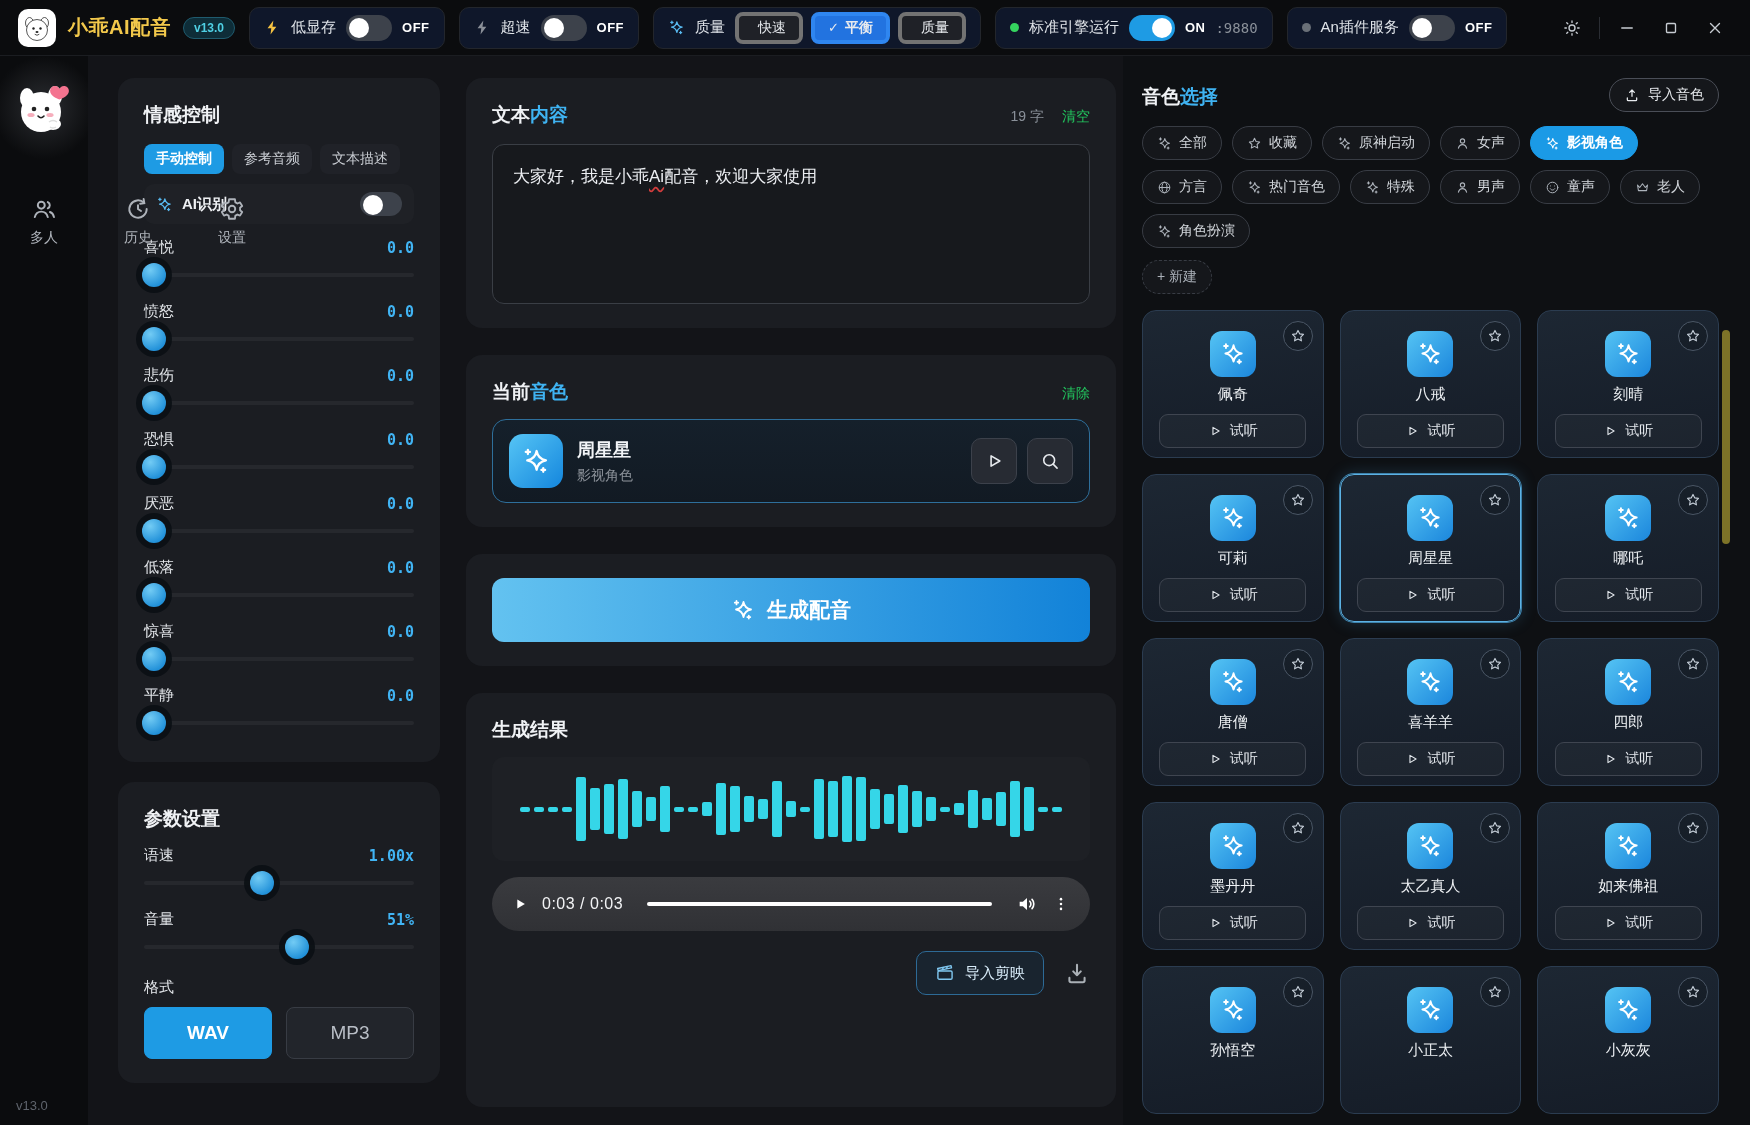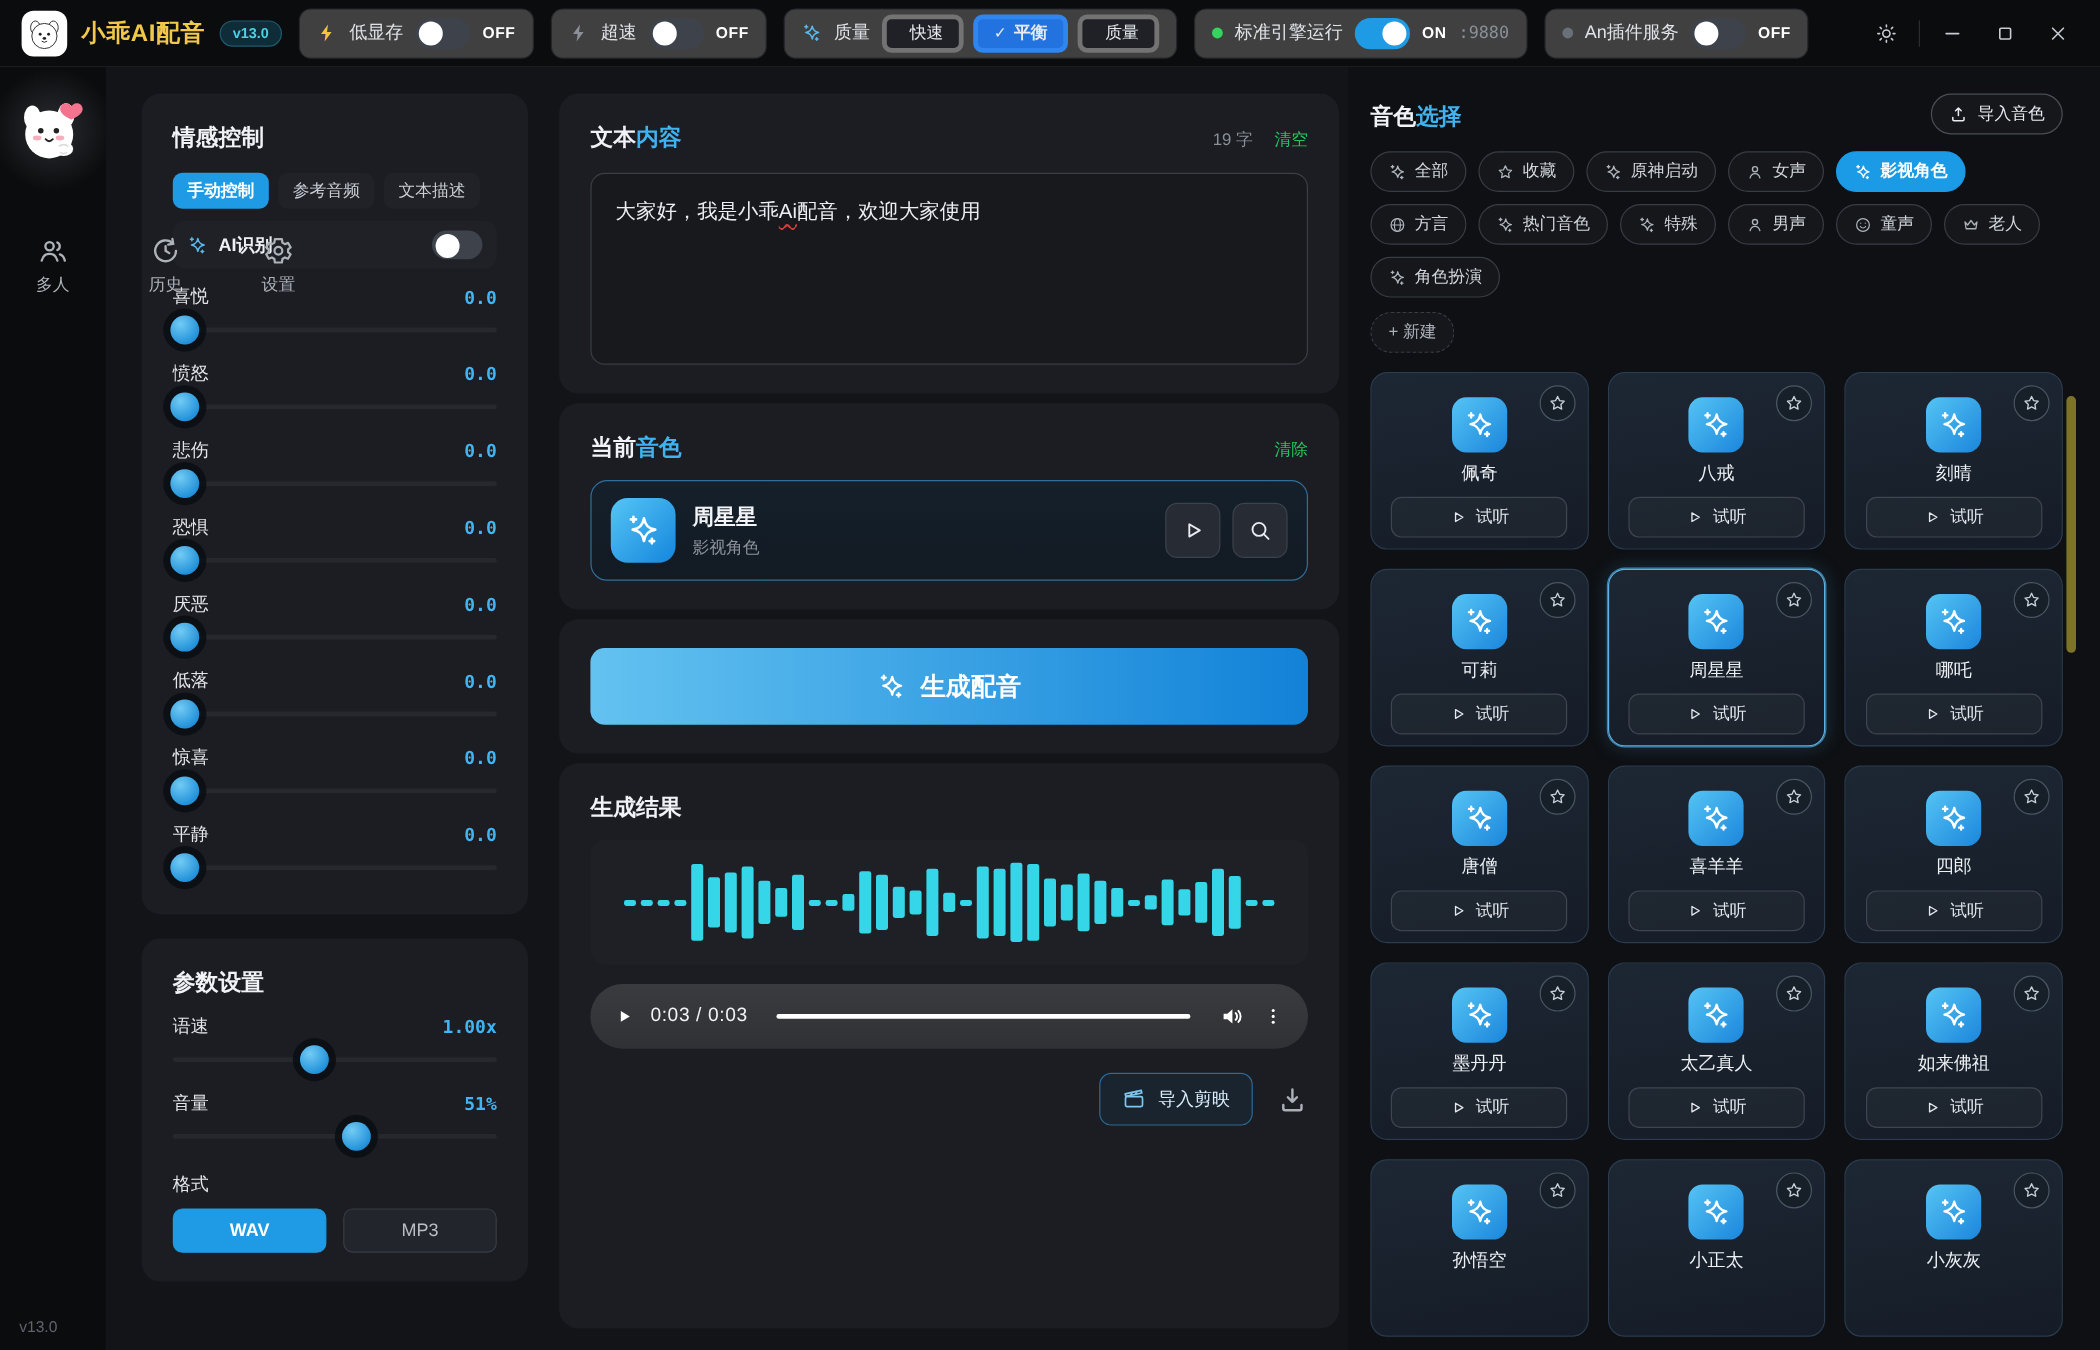--- a/index.html
+++ b/index.html
@@ -10,21 +10,21 @@
   body{background:#0c0d10;color:#e7eaee;position:relative;font-size:14px;}
   .icon{display:inline-flex;align-items:center;justify-content:center;flex:none;}
   .icon svg{width:100%;height:100%;display:block;}
 
   
   .topbar{height:56px;display:flex;align-items:center;gap:14px;padding:0 18px;background:#0b0c0e;border-bottom:1px solid #1b1d21;}
   .brand{display:flex;align-items:center;gap:12px;flex:none;}
   .logo{width:38px;height:38px;border-radius:10px;background:#fff;overflow:hidden;display:flex;align-items:center;justify-content:center;}
   .app-title{font-size:20px;font-weight:bold;color:var(--brand_gold);letter-spacing:.5px;}
   .ver-badge{font-size:12px;font-weight:bold;color:#4fd0e4;background:#0e2d38;border:1px solid #1f5b6e;border-radius:11px;padding:3px 10px;}
-  .tgroup{display:flex;align-items:center;gap:10px;height:42px;padding:0 14px;background:#404040;border:1px solid #23262c;border-radius:10px;flex:none;}
+  .tgroup{display:flex;align-items:center;gap:10px;height:42px;padding:0 14px;background:#0f172a;border:1px solid #23262c;border-radius:10px;flex:none;}
   .tgroup .lbl{font-size:15px;color:#dfe3e8;}
   .state{font-size:13px;font-weight:bold;color:#fff;letter-spacing:.5px;}
   .port{font-family:"DejaVu Sans Mono",monospace;color:#8a9099;font-size:14px;}
   .toggle{width:46px;height:26px;border-radius:13px;background:#3d424b;position:relative;flex:none;cursor:pointer;}
   .toggle::after{content:"";position:absolute;top:3px;left:3px;width:20px;height:20px;border-radius:50%;background:#fff;}
   .toggle.on{background:var(--accent);}
   .toggle.on::after{left:auto;right:3px;}
   .dot{width:9px;height:9px;border-radius:50%;flex:none;}
   .dot.green{background:#35d45f;}
   .dot.gray{background:#6a7078;}
@@ -47,21 +47,21 @@
   .avatar .icon{width:64px;height:64px;}
   .nav{display:flex;flex-direction:row;gap:22px;margin-top:22px;align-items:center;}
   .nav-item{display:flex;flex-direction:column;align-items:center;gap:7px;color:#aeb3ba;font-size:14px;width:72px;padding:10px 0;border-radius:14px;cursor:pointer;}
   .nav-item .nicon{width:26px;height:26px;}
   .nav-item.active{background:linear-gradient(180deg,#2ba7ea,#1488d8);color:#fff;font-weight:bold;}
   .side-ver{position:absolute;bottom:12px;left:16px;color:#5f646c;font-size:13px;}
 
   .main{flex:1;display:flex;gap:20px;padding:22px 0 0 30px;background:linear-gradient(90deg,#131418 0,#131418 1035px,#0e1013 1035px);}
   .card{background:#1b1d22;border-radius:16px;padding:24px 26px;}
   .col1{width:322px;display:flex;flex-direction:column;gap:20px;flex:none;align-self:flex-start;}
-  .col2{width:650px;display:flex;flex-direction:column;gap:8px;flex:none;margin-left:6px;padding-bottom:18px;}
+  .col2{width:650px;display:flex;flex-direction:column;gap:27px;flex:none;margin-left:6px;padding-bottom:18px;}
   .col2 .card:last-child{flex:1;}
   .col3{width:577px;flex:none;margin-left:6px;}
 
   .panel-title{font-size:19px;font-weight:bold;color:#f0f2f5;}
   .tt-blue{color:#3fb3f2;}
   .phead{display:flex;align-items:baseline;}
   .phead .sp{flex:1;}
 
   
   .etabs{display:flex;gap:8px;margin-top:16px;}
@@ -73,21 +73,21 @@
   .shead{display:flex;justify-content:space-between;align-items:center;}
   .slabel{font-size:15px;color:#e2e5e9;}
   .sval{font-family:"DejaVu Sans Mono",monospace;font-size:15px;color:#41b4f4;font-weight:bold;}
   .strack{position:relative;height:30px;margin-top:3px;cursor:pointer;}
   .strack::before{content:"";position:absolute;left:0;right:0;top:13px;height:4px;border-radius:2px;background:rgba(255,255,255,.05);}
   .sthumb{position:absolute;top:3px;width:24px;height:24px;border-radius:50%;margin-left:-2px;
           background:radial-gradient(circle at 35% 30%,#72cbf4,#1f8fd8 75%);
           box-shadow:0 0 0 6px rgba(9,14,19,.85);}
   .fmt-label{font-size:15px;color:#e2e5e9;margin-top:16px;}
   .fmt-row{display:flex;gap:14px;margin-top:10px;}
-  .fmt-btn{flex:1;max-width:130px;height:37px;border-radius:8px;display:flex;align-items:center;justify-content:center;font-size:15px;background:#22252b;border:1px solid #383c44;color:#b9bec6;cursor:pointer;}
+  .fmt-btn{flex:1;max-width:130px;height:52px;border-radius:8px;display:flex;align-items:center;justify-content:center;font-size:19px;background:#22252b;border:1px solid #383c44;color:#b9bec6;cursor:pointer;}
   .fmt-btn.sel{background:var(--accent);border-color:var(--accent);color:#fff;font-weight:bold;}
 
   
   .count{color:#8a9099;font-size:14px;margin-right:18px;}
   .link-dim{color:#22c55e;font-size:14px;cursor:pointer;}
   .textbox{margin-top:16px;height:160px;border:1px solid #3a3e45;border-radius:12px;background:#17191d;padding:18px 20px;font-size:17px;line-height:1.7;color:#eceef2;}
   .typo{text-decoration:underline;text-decoration-style:wavy;text-decoration-color:#d23c3c;text-underline-offset:4px;}
   .cv-box{margin-top:14px;border:1px solid #2e6f9b;border-radius:14px;background:linear-gradient(180deg,#15202b,#121a23);padding:14px 16px;display:flex;align-items:center;gap:14px;}
   .vicon{width:54px;height:54px;border-radius:14px;background:linear-gradient(135deg,#56c5f5,#1486dd);display:flex;align-items:center;justify-content:center;color:#fff;flex:none;}
   .vicon .icon{width:30px;height:30px;}

